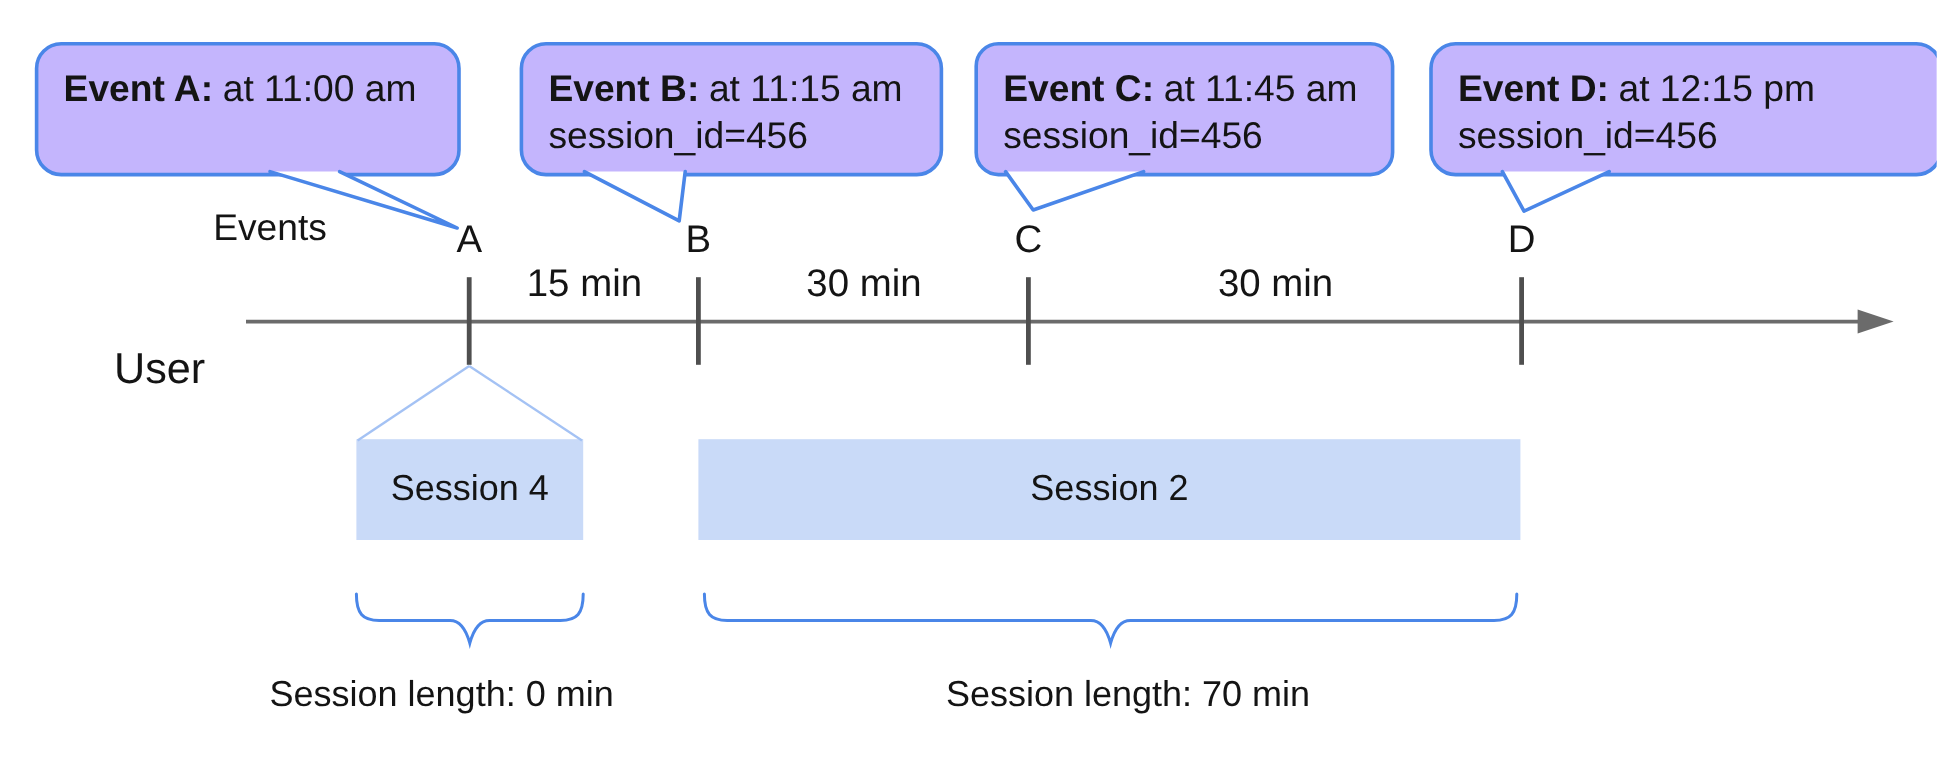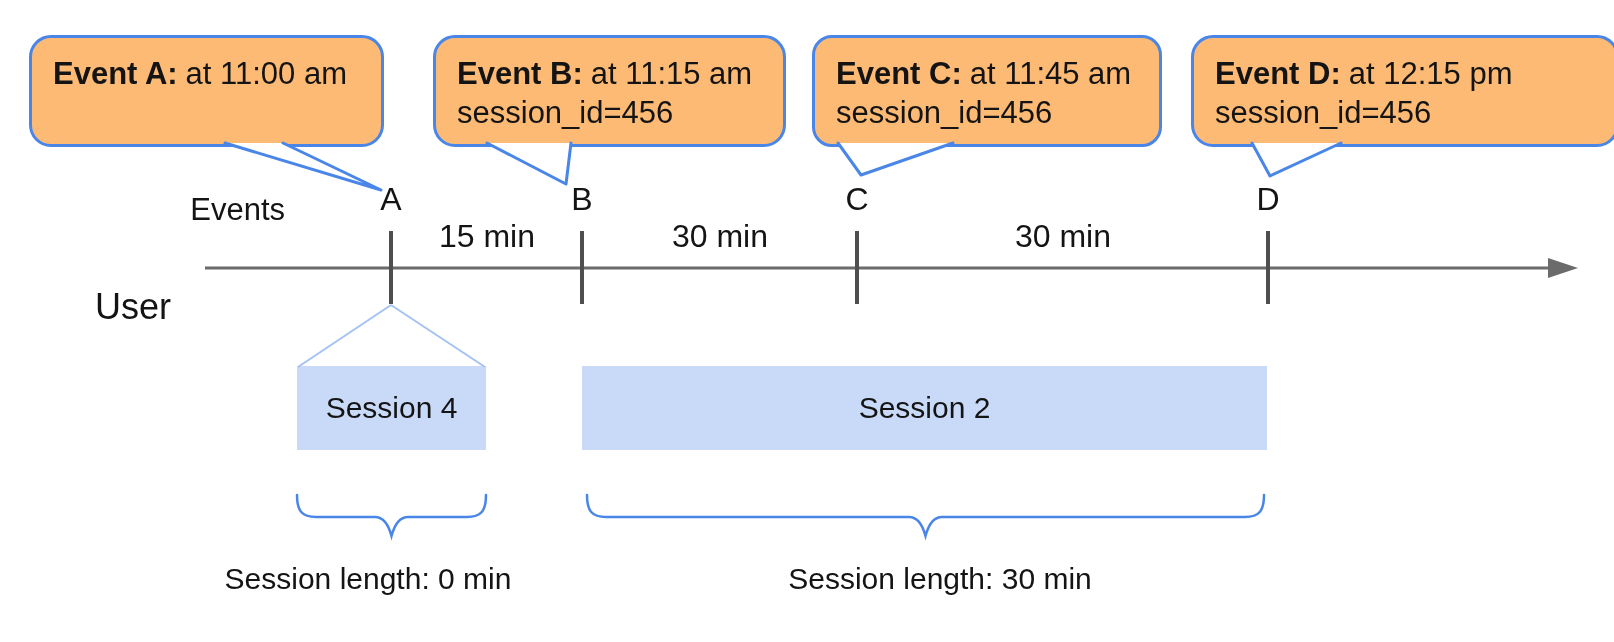--- a/index.html
+++ b/index.html
@@ -12,21 +12,21 @@
     --text:#141414;
   }
   html,body{margin:0;padding:0;background:#ffffff;}
   body{font-family:"Liberation Sans", sans-serif;color:var(--text);}
   #canvas{position:relative;width:1614px;height:642px;background:#ffffff;overflow:hidden;}
 
   
   .callout{
     position:absolute;
     box-sizing:border-box;
-    background:#fdba74;
+    background:#c4b5fd;
     border:3px solid var(--callout-border);
     border-radius:22px;
     z-index:1;
   }
   .callout-text{
     position:absolute;
     left:21px;top:16px;
     font-size:31px;line-height:39px;
     white-space:nowrap;
     z-index:3;
@@ -109,35 +109,35 @@
     <line class="tick" x1="857" y1="231" x2="857" y2="304"></line>
     <line class="tick" x1="1268" y1="231" x2="1268" y2="304"></line>
 
     <line class="funnel" x1="391" y1="305" x2="298" y2="367"></line>
     <line class="funnel" x1="391" y1="305" x2="485" y2="367"></line>
 
     <path class="brace" d="M 297,495 C 297,511 302,517 316,517 L 375,517 C 383,517 388,523 391.5,536 C 395,523 400,517 408,517 L 467,517 C 481,517 486,511 486,495"></path>
     <path class="brace" d="M 587,495 C 587,511 592,517 606,517 L 909,517 C 917,517 922,523 925.5,536 C 929,523 934,517 942,517 L 1245,517 C 1259,517 1264,511 1264,495"></path>
   </svg>
 
-  <div class="lbl events-label" style="left:165px;top:192px;width:120px;text-align:right;">Events</div>
+  <div class="lbl events-label" style="left:165px;top:172px;width:120px;text-align:center;">Events</div>
   <div class="lbl marker" style="left:361px;top:181px;">A</div>
   <div class="lbl marker" style="left:552px;top:181px;">B</div>
   <div class="lbl marker" style="left:827px;top:181px;">C</div>
   <div class="lbl marker" style="left:1238px;top:181px;">D</div>
 
   <div class="lbl user-label" style="left:95px;top:250px;">User</div>
 
   <div class="lbl interval" style="left:417px;top:218px;">15 min</div>
   <div class="lbl interval" style="left:650px;top:218px;">30 min</div>
   <div class="lbl interval" style="left:993px;top:218px;">30 min</div>
 
   <div class="session-box" style="left:297px;top:366px;width:189px;">
     <span>Session 4</span>
   </div>
   <div class="session-box" style="left:582px;top:366px;width:685px;">
     <span>Session 2</span>
   </div>
 
   <div class="lbl length-label" style="left:168px;top:562px;width:400px;">Session length: 0 min</div>
-  <div class="lbl length-label" style="left:690px;top:562px;width:500px;">Session length: 30 min</div>
+  <div class="lbl length-label" style="left:690px;top:562px;width:500px;">Session length: 70 min</div>
 
 </div>
 
 </body></html>

